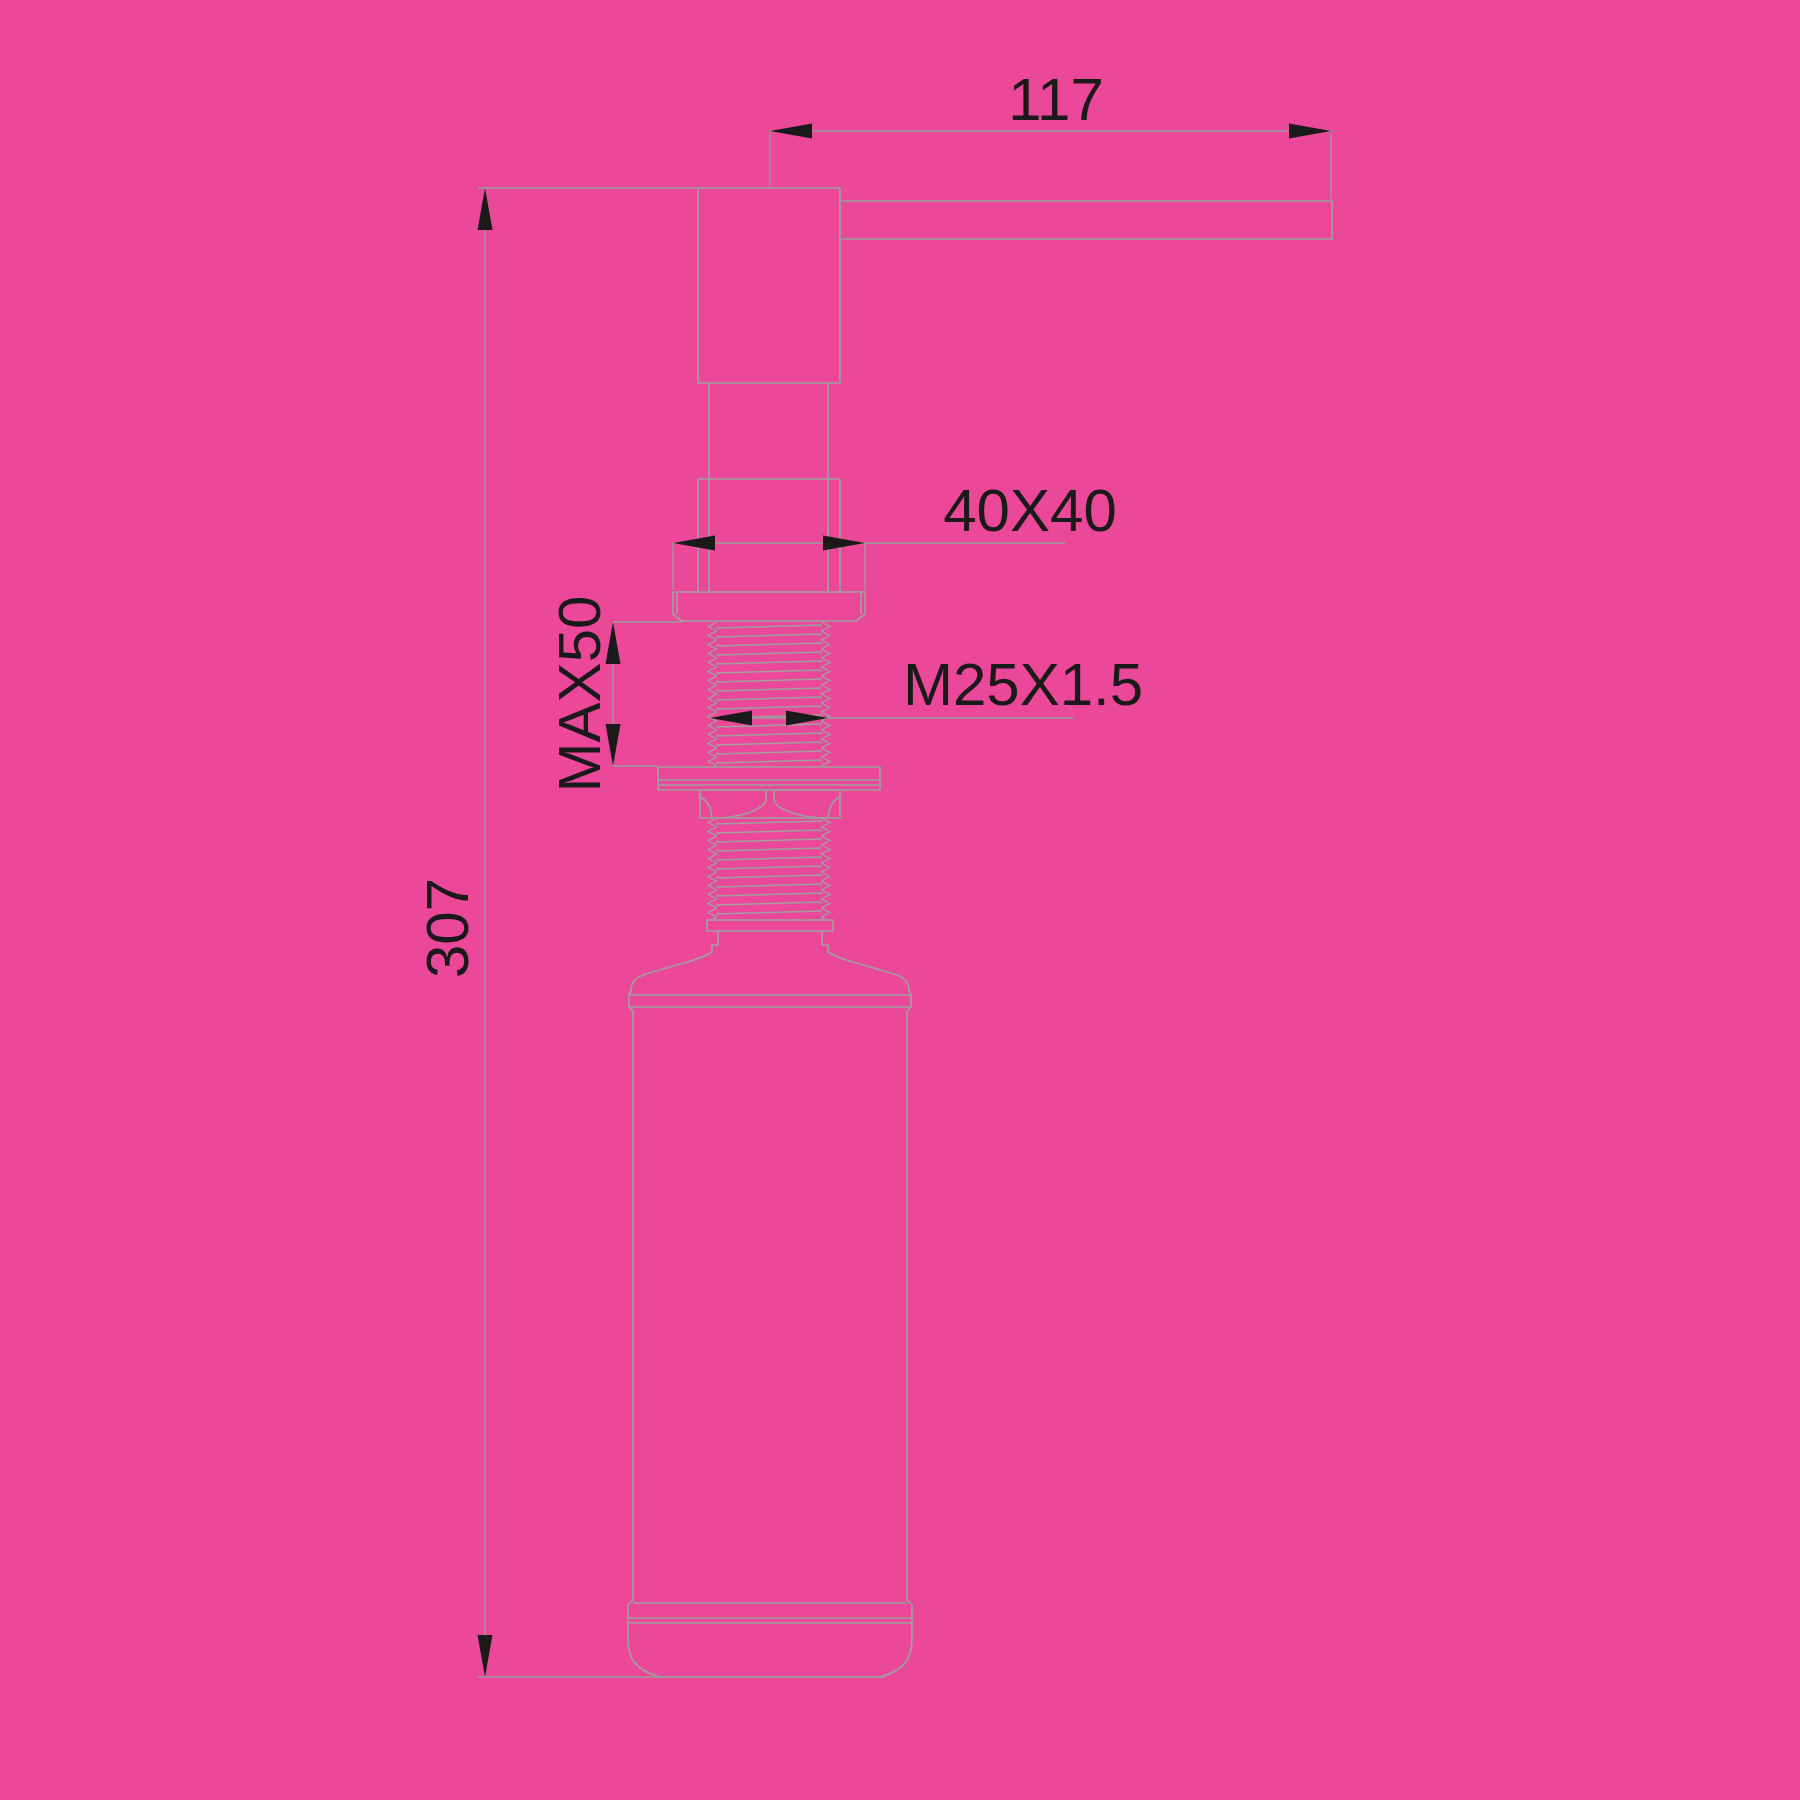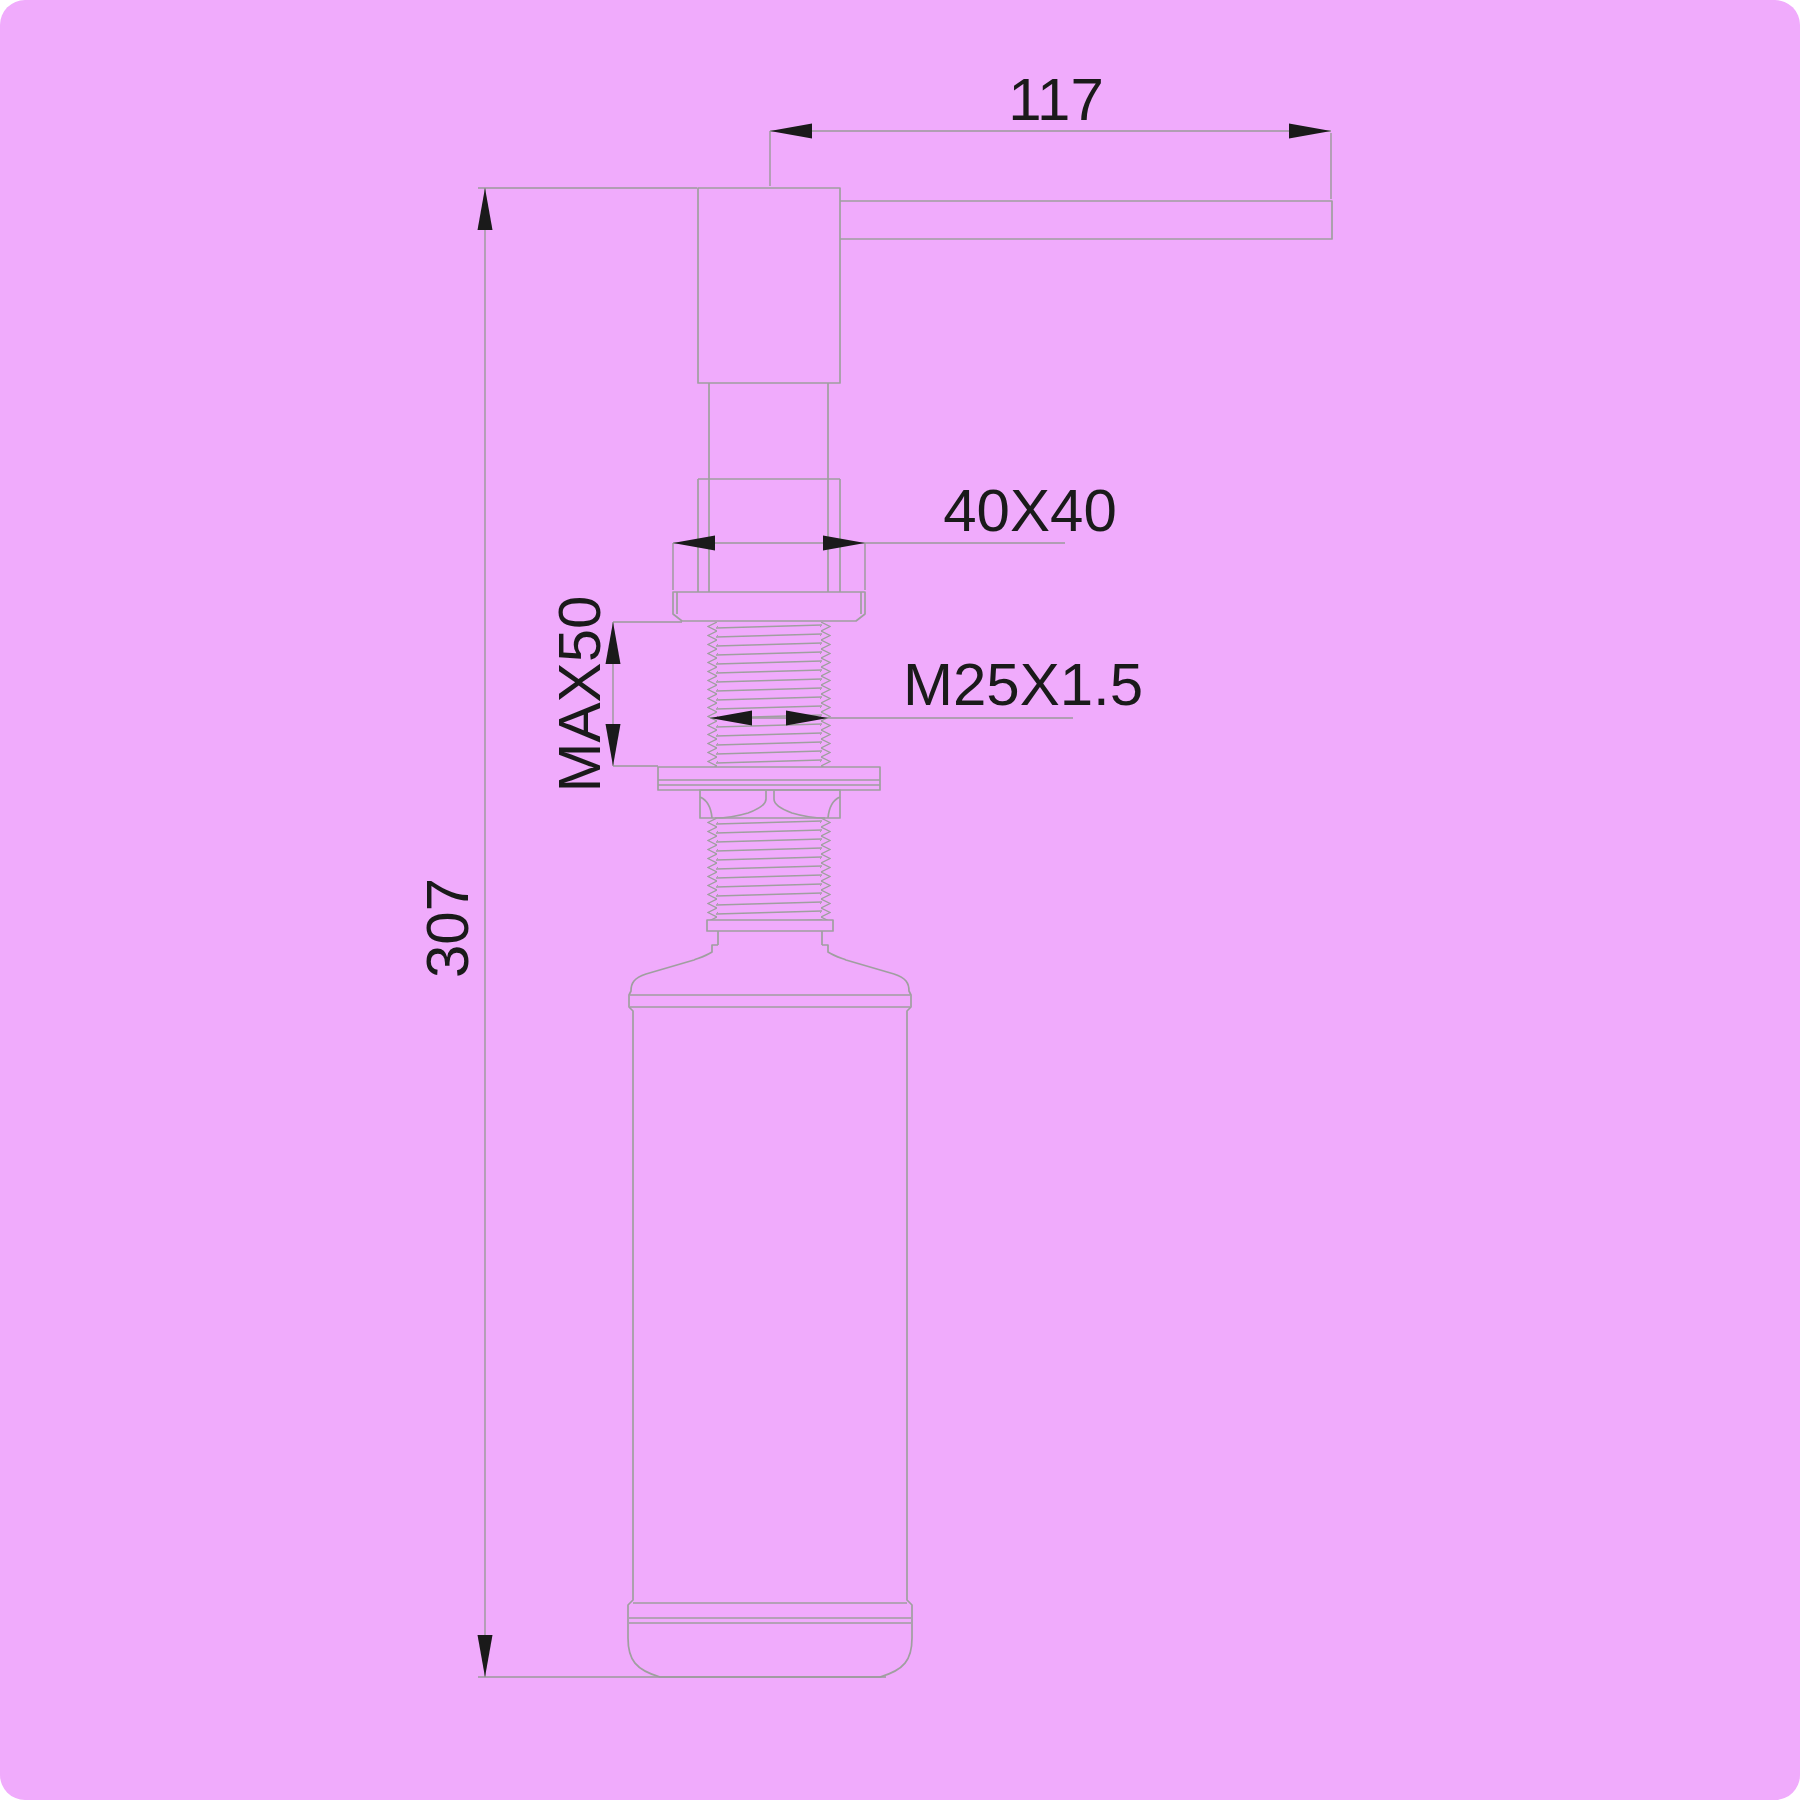--- a/index.html
+++ b/index.html
@@ -3,24 +3,23 @@
 <meta charset="utf-8">
 <style>
   html, body {
     margin: 0;
     padding: 0;
     background: #ffffff;
   }
   .canvas {
     width: 1800px;
     height: 1800px;
-    background: #f0abfc;
+    background: #ec4899;
     position: relative;
     font-family: "Liberation Sans", "DejaVu Sans", sans-serif;
-    border-radius: 25px;
   }
   svg { display: block; }
   .geo {
     stroke: #9f9f9f;
     stroke-width: 1.7;
     fill: none;
     stroke-linecap: butt;
     stroke-linejoin: round;
   }
   .dimline {

